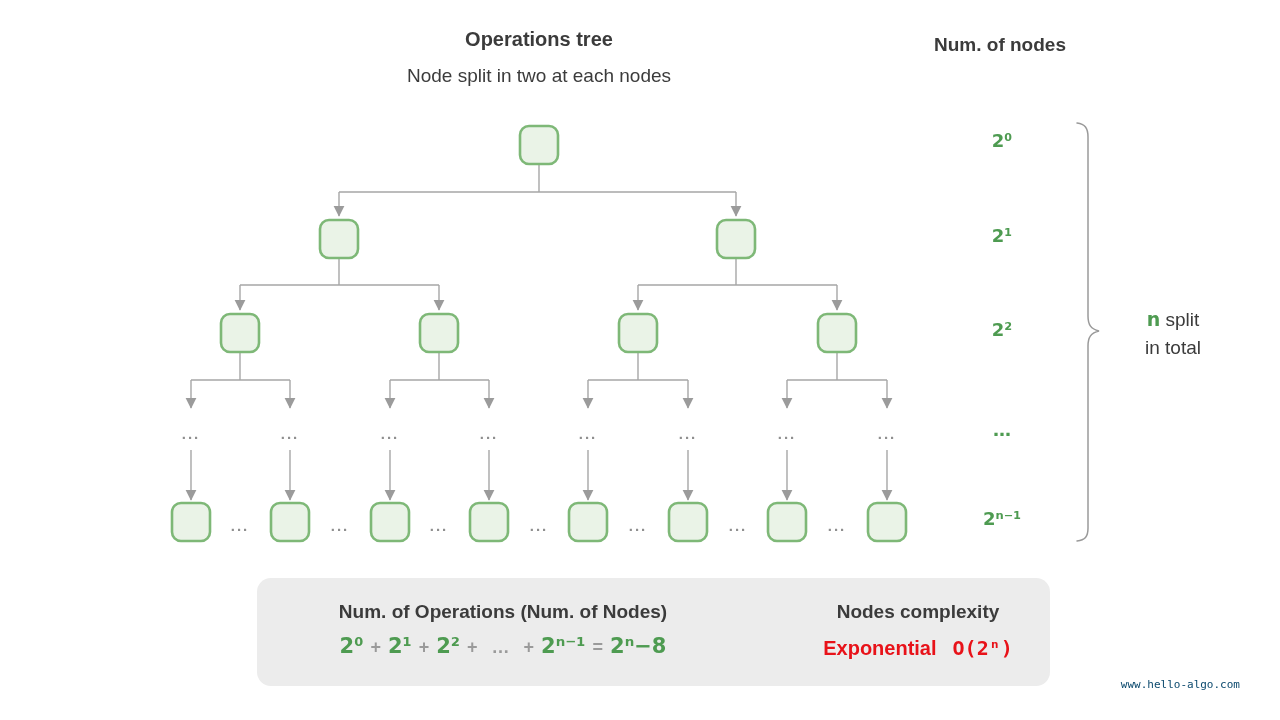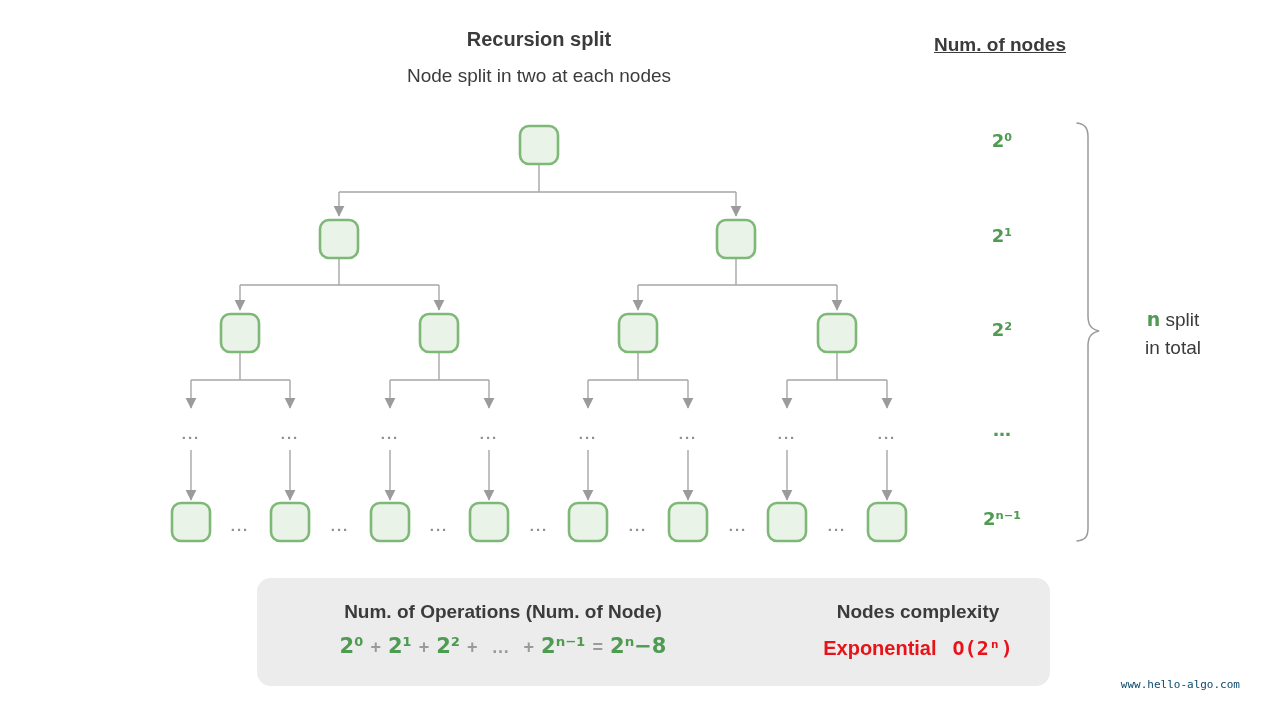--- a/index.html
+++ b/index.html
@@ -92,24 +92,24 @@
     <rect class="node" x="569" y="503" width="38" height="38" rx="9"></rect>
     <rect class="node" x="669" y="503" width="38" height="38" rx="9"></rect>
     <rect class="node" x="768" y="503" width="38" height="38" rx="9"></rect>
     <rect class="node" x="868" y="503" width="38" height="38" rx="9"></rect>
 
     <path d="M1077,123 C1085,124 1088,128 1088,137 L1088,316 C1088,325 1091,329 1099,331 C1091,333 1088,337 1088,346 L1088,528 C1088,537 1085,540 1077,541" fill="none" stroke="#9a9a9a" stroke-width="1.5" stroke-linecap="round"></path>
 
     <polygon points="746,624.5 769,624.5 769,612 791,632.5 769,653 769,640.5 746,640.5" fill="#bcbcbc"></polygon>
   </svg>
 
-  <div class="abs title" style="left:339px;top:28px;width:400px;">Recursion split</div>
+  <div class="abs title" style="left:339px;top:28px;width:400px;">Operations tree</div>
   <div class="abs subtitle" style="left:339px;top:65px;width:400px;">Node split in two at each nodes</div>
 
-  <div class="abs rh" style="left:895px;top:31px;width:210px;text-decoration:underline;">
+  <div class="abs rh" style="left:895px;top:31px;width:210px;">
     <div>Num. of nodes</div>
   </div>
 
   <div class="abs lvl" style="left:952px;top:130px;width:100px;">2⁰</div>
   <div class="abs lvl" style="left:952px;top:225px;width:100px;">2¹</div>
   <div class="abs lvl" style="left:952px;top:319px;width:100px;">2²</div>
   <div class="abs lvl" style="left:952px;top:419px;width:100px;">…</div>
   <div class="abs lvl" style="left:952px;top:508px;width:100px;">2ⁿ⁻¹</div>
 
   <div class="abs note" style="left:1108px;top:305px;width:130px;">
@@ -131,21 +131,21 @@
   <div class="abs dots" style="left:215px;top:517px;width:50px;">...</div>
   <div class="abs dots" style="left:315px;top:517px;width:50px;">...</div>
   <div class="abs dots" style="left:414px;top:517px;width:50px;">...</div>
   <div class="abs dots" style="left:514px;top:517px;width:50px;">...</div>
   <div class="abs dots" style="left:613px;top:517px;width:50px;">...</div>
   <div class="abs dots" style="left:713px;top:517px;width:50px;">...</div>
   <div class="abs dots" style="left:812px;top:517px;width:50px;">...</div>
 
   <div class="abs box" style="left:257px;top:578px;width:793px;height:108px;"></div>
 
-  <div class="abs boxtitle" style="left:283px;top:601px;width:440px;">Num. of Operations (Num. of Node)</div>
+  <div class="abs boxtitle" style="left:283px;top:601px;width:440px;">Num. of Operations (Num. of Nodes)</div>
 
   <div class="abs eq" style="left:283px;top:634px;width:440px;">
     <span>2⁰</span><span class="op">+</span><span>2¹</span><span class="op">+</span><span>2²</span><span class="op">+</span><span class="op">…</span><span class="op">+</span><span>2ⁿ⁻¹</span><span class="op">=</span><span>2ⁿ−8</span>
   </div>
 
   <div class="abs boxtitle" style="left:800px;top:601px;width:236px;">Nodes complexity</div>
 
   <div class="abs cx" style="left:800px;top:636px;width:236px;">
     <span>Exponential</span><span class="mono">O(2ⁿ)</span>
   </div>

